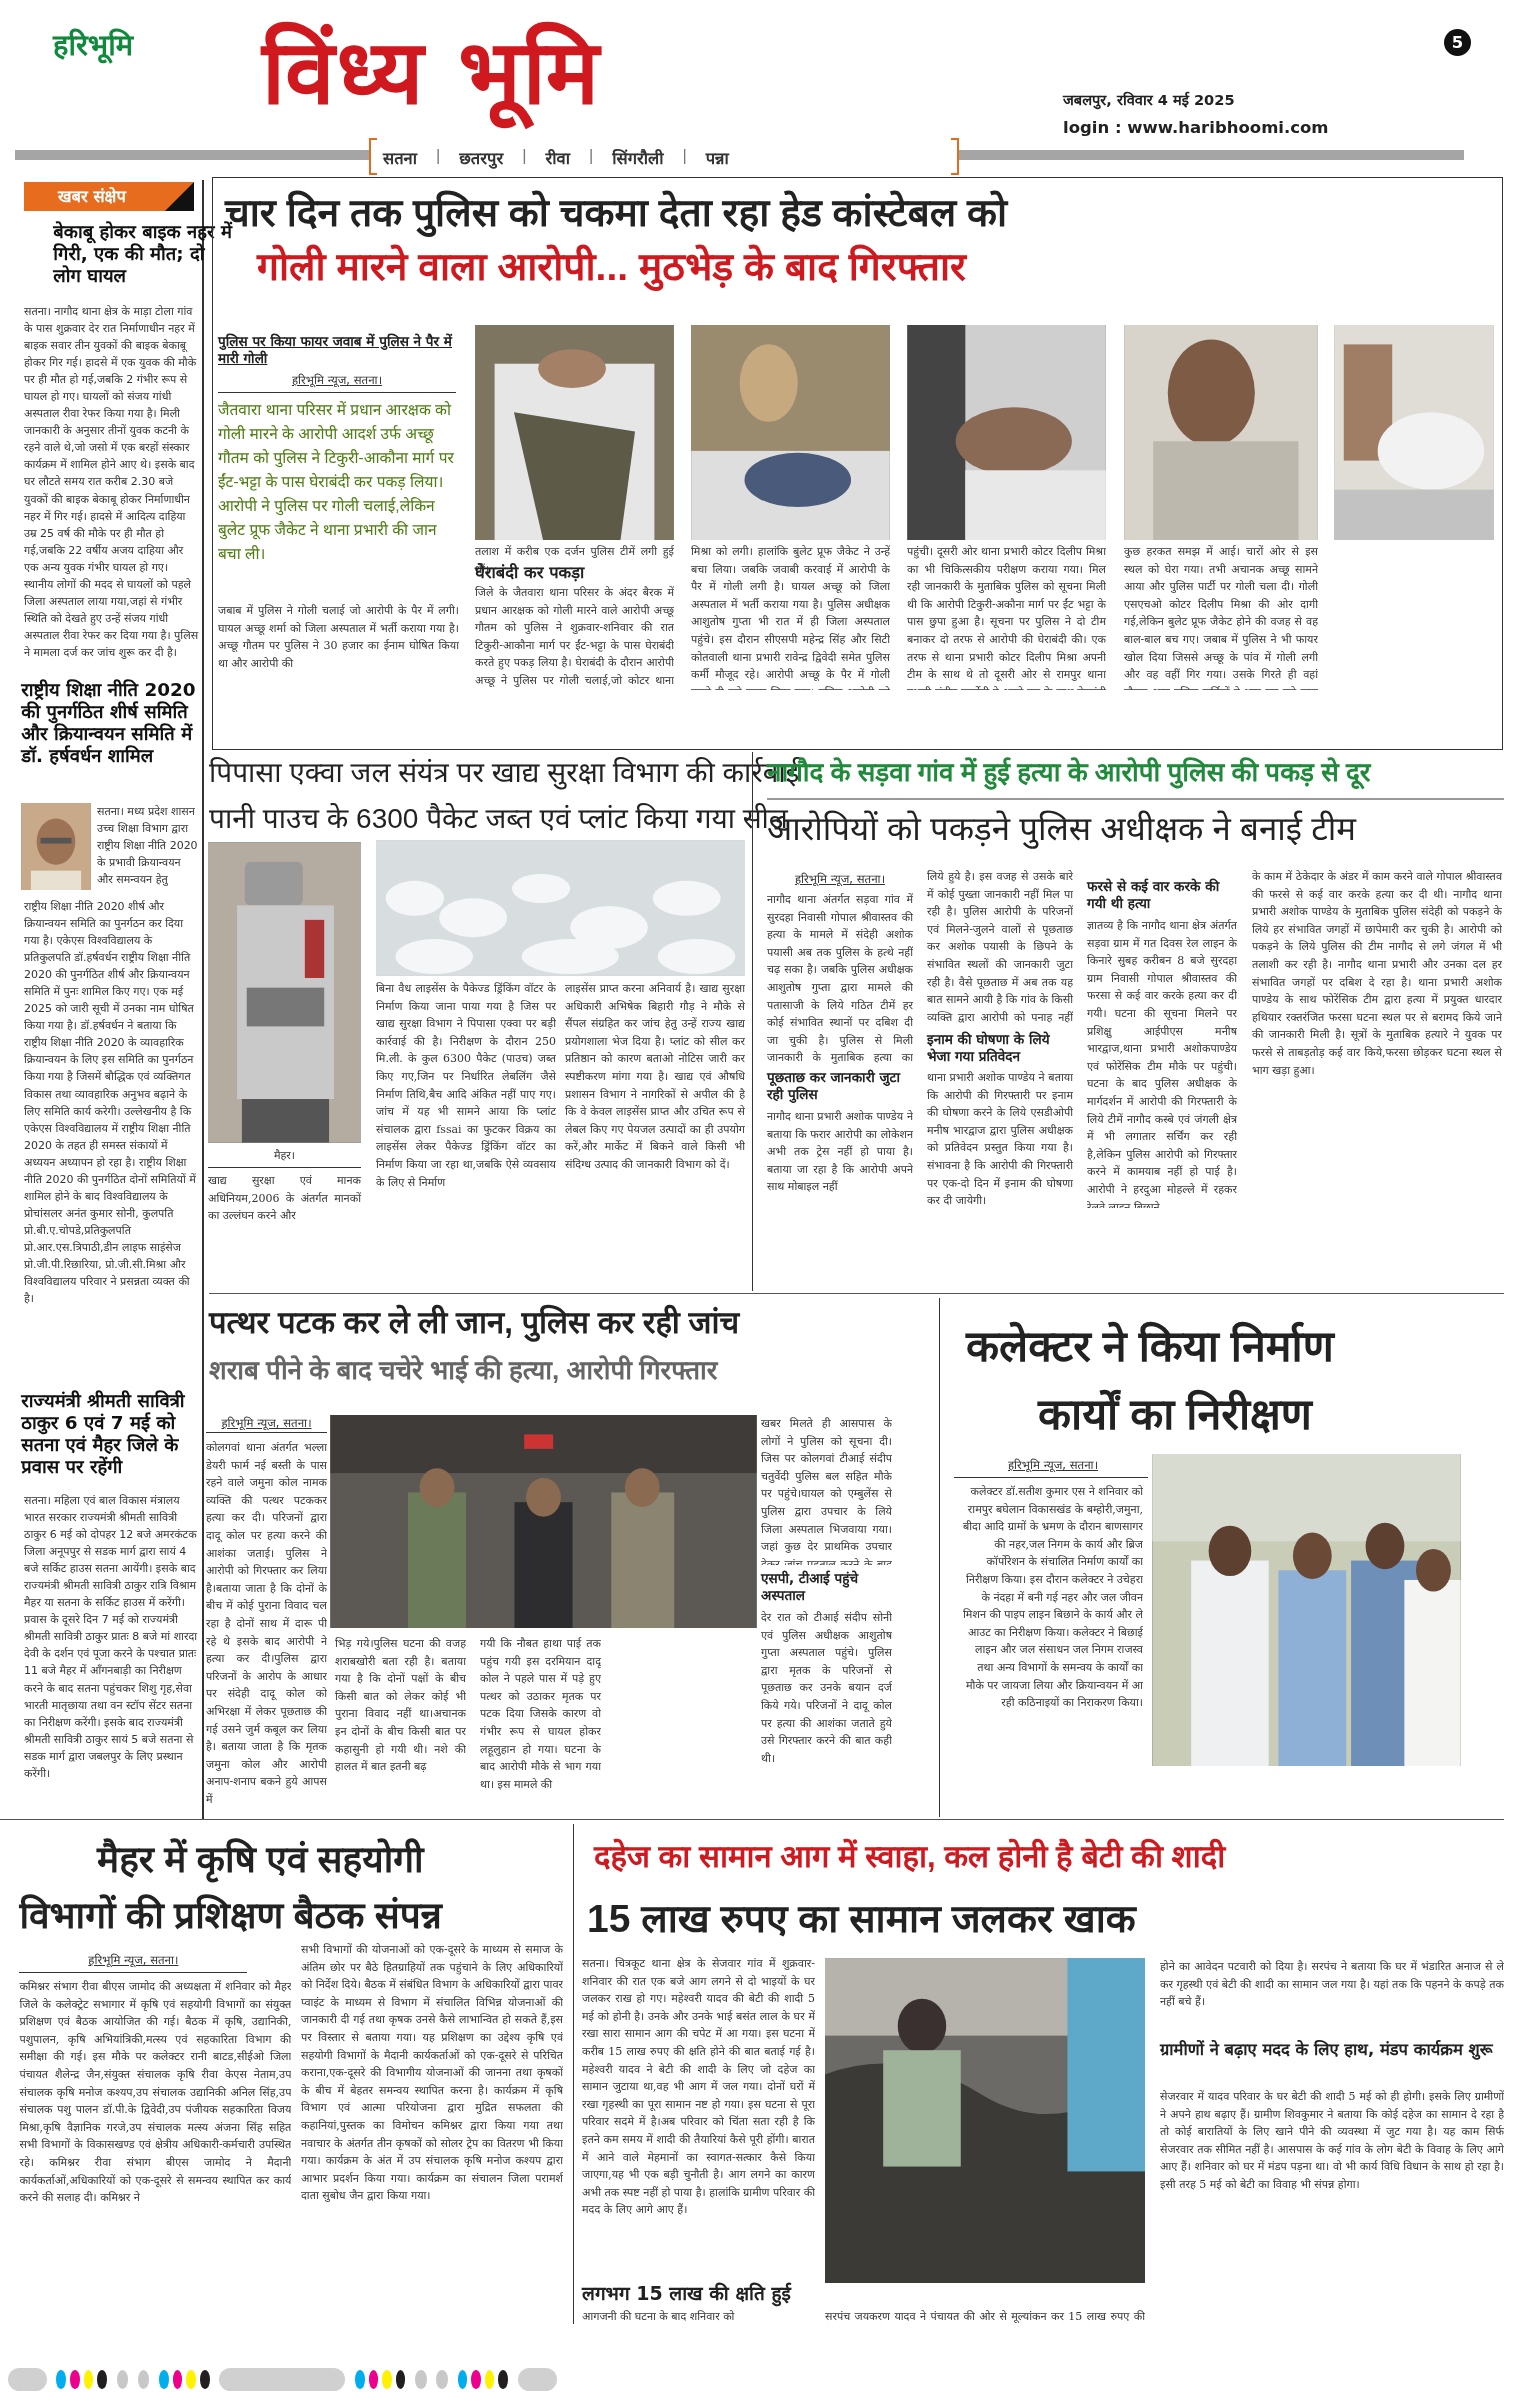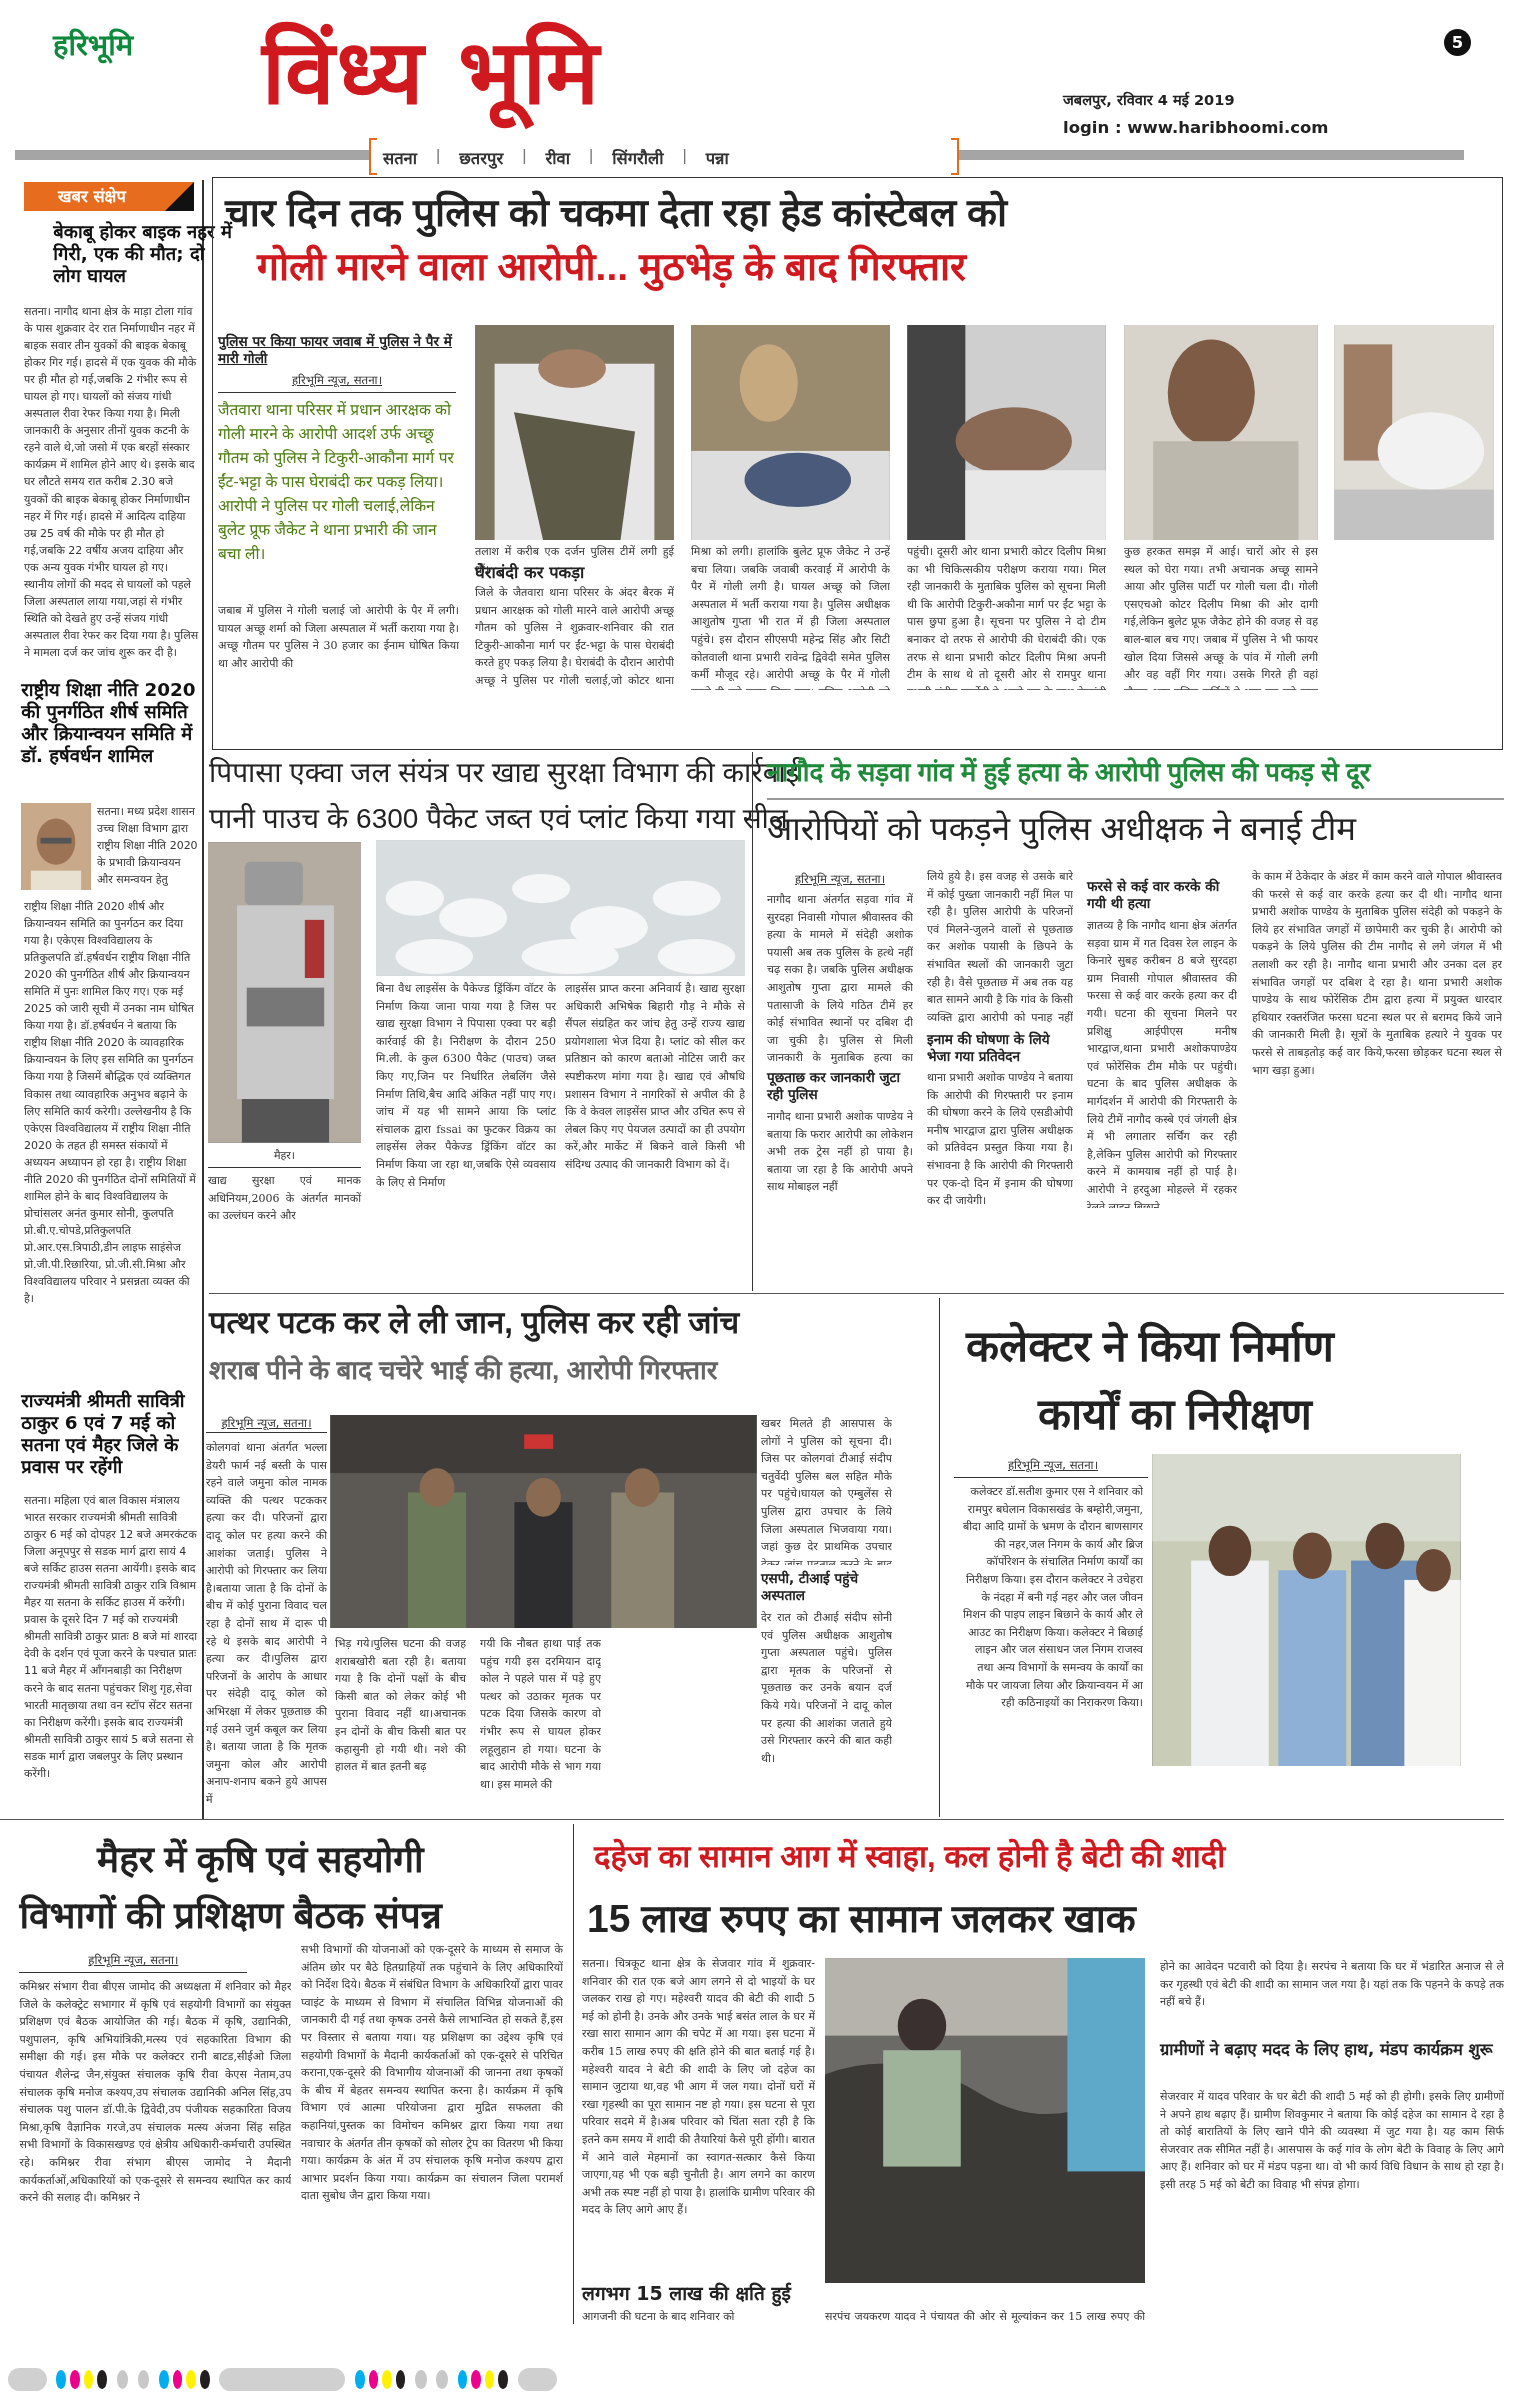--- a/index.html
+++ b/index.html
@@ -49,21 +49,21 @@
   .reg { display: flex; align-items: center; gap: 3.9px; }
   .dot { width: 9.7px; height: 19.4px; border-radius: 50%; }
   .pill { height: 23px; background: #d0d0d0; border-radius: 11.6px; }
 </style>
 </head>
 <body>
 
 <div class="abs brand-small">हरिभूमि</div>
 <div class="abs brand-big">विंध्य भूमि</div>
 <div class="abs page-num">5</div>
-<div class="abs dateline">जबलपुर, रविवार 4 मई 2019</div>
+<div class="abs dateline">जबलपुर, रविवार 4 मई 2025</div>
 <div class="abs login">login : www.haribhoomi.com</div>
 <div class="abs mast-bar-left"></div>
 <div class="abs mast-bar-right"></div>
 <div class="abs bracket-l"></div>
 <div class="abs bracket-r"></div>
 <div class="abs cities cond">
   <span>सतना</span>
     <span class="sep">|</span>
   <span>छतरपुर</span>
     <span class="sep">|</span>

